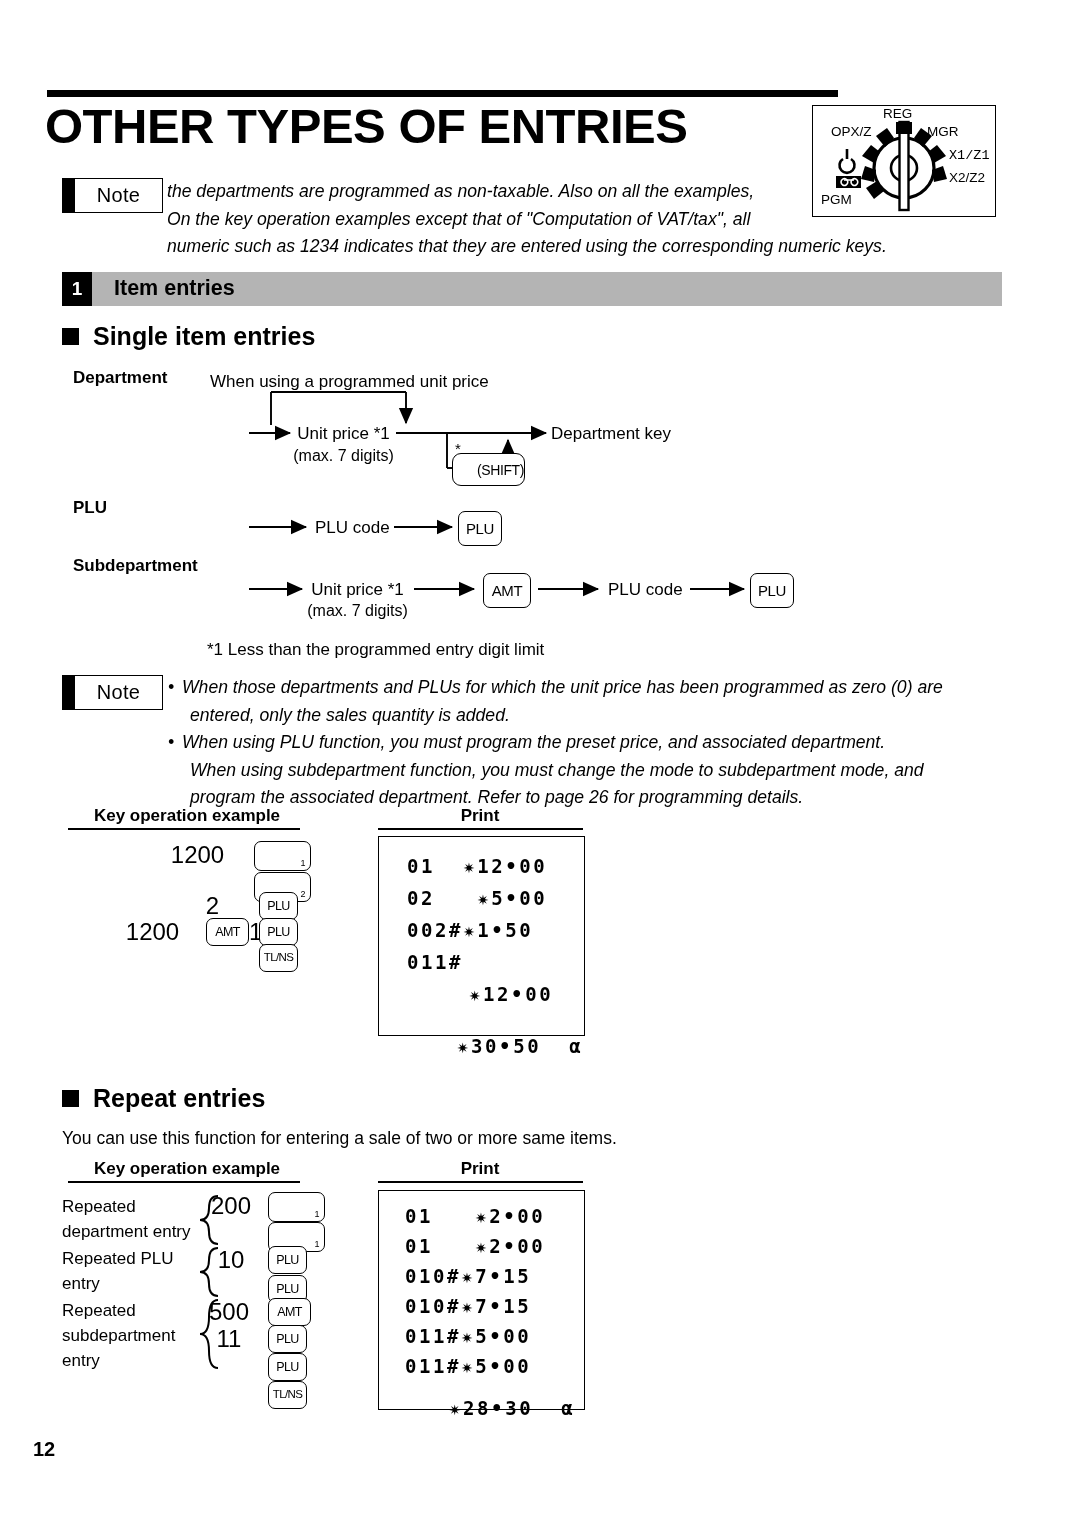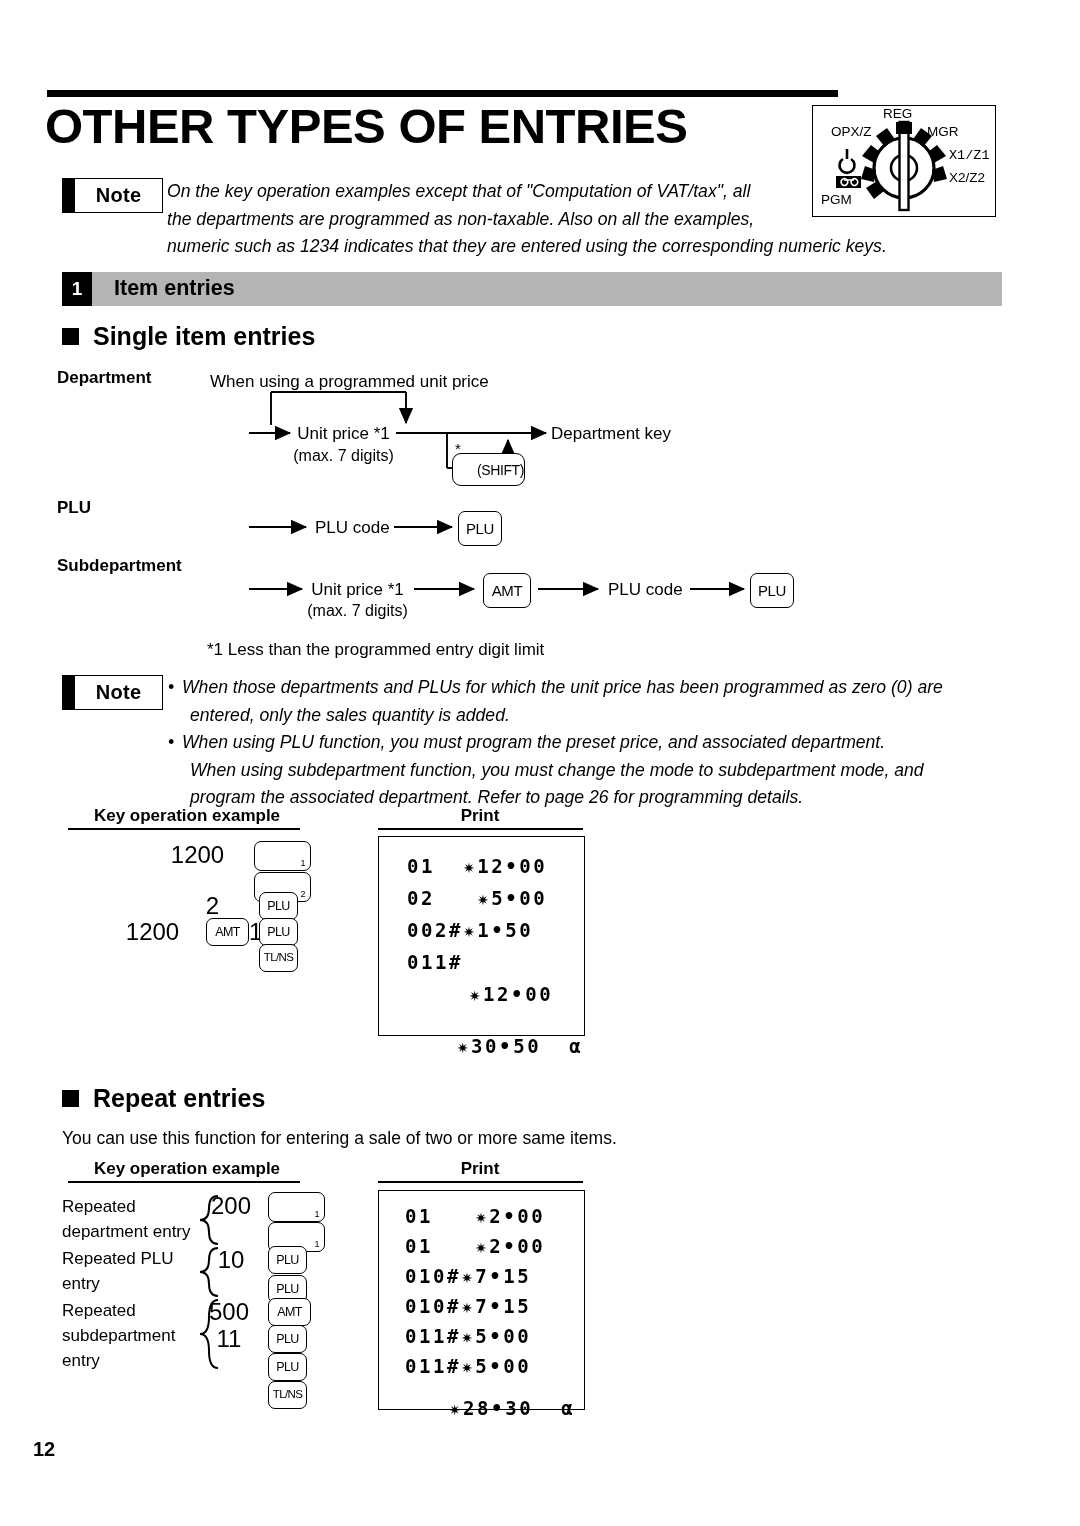--- a/index.html
+++ b/index.html
@@ -19,35 +19,35 @@
   }
 
   
   .dial-box{position:absolute;left:812px;top:105px;width:182px;height:110px;border:1.6px solid #000;background:#fff;}
   .dial-lbl{position:absolute;font-size:13.5px;font-weight:normal;white-space:nowrap;}
   .dial-svg{position:absolute;left:0;top:0;}
 
   
   .note-box{position:absolute;border:1.6px solid #000;background:#fff;display:flex;align-items:center;}
   .note-box .blk{width:12px;height:100%;background:#000;}
-  .note-box .txt{flex:1;text-align:center;font-size:20px;font-weight:bold;letter-spacing:0.3px;}
+  .note-box .txt{flex:1;text-align:center;font-size:20px;font-weight:normal;letter-spacing:0.3px;}
   .note-para{position:absolute;font-style:italic;font-size:17.6px;line-height:27.5px;}
 
   
   .sec-num{position:absolute;width:30px;height:34px;background:#000;color:#fff;
            font-size:19px;font-weight:bold;display:flex;align-items:center;justify-content:center;}
   .sec-bar{position:absolute;height:34px;background:#b4b4b4;}
   .sec-bar span{position:absolute;left:22px;top:4px;font-size:21.5px;font-weight:bold;color:#000;}
 
   
   .sq-head{position:absolute;display:flex;align-items:center;}
   .sq-head .sq{width:17px;height:17px;background:#000;margin-right:14px;}
   .sq-head .t{font-size:25px;font-weight:bold;}
 
-  .lbl-bold{position:absolute;font-size:17px;font-weight:bold;}
+  .lbl-bold{position:absolute;font-size:17px;font-weight:bold;margin-left:16px;}
   .lbl{position:absolute;font-size:17px;}
   .lbl-c{position:absolute;font-size:17px;text-align:center;}
 
   
   .key{
     position:absolute;border:1.6px solid #000;border-radius:7px;background:#fff;
     display:flex;align-items:center;justify-content:center;
     font-size:15px;font-weight:normal;letter-spacing:-0.4px;line-height:1;
   }
   .key.shift{border-radius:9px;font-size:15px;padding-left:24px;}
@@ -125,22 +125,22 @@
     <div class="dial-lbl" style="left:136px;top:42px;font-family:Liberation Mono, monospace;">X1/Z1</div>
     <div class="dial-lbl" style="left:136px;top:64px;">X2/Z2</div>
     <div class="dial-lbl" style="left:8px;top:86px;">PGM</div>
   </div>
 
   <div class="note-box" style="left:62px;top:178px;width:99px;height:33px;">
     <div class="blk"></div>
     <div class="txt">Note</div>
   </div>
   <div class="note-para" style="left:167px;top:178px;width:790px;">
+    <div>the departments are programmed as non-taxable.  Also on all the examples,</div>
     <div>On the key operation examples except that of "Computation of VAT/tax", all</div>
-    <div>the departments are programmed as non-taxable.  Also on all the examples,</div>
     <div>numeric such as 1234 indicates that they are entered using the corresponding numeric keys.</div>
   </div>
 
   <div class="sec-num" style="left:62px;top:272px;">1</div>
   <div class="sec-bar" style="left:92px;top:272px;width:910px;">
     <span>Item entries</span>
   </div>
 
   <div class="sq-head" style="left:62px;top:322px;">
     <div class="sq"></div>

